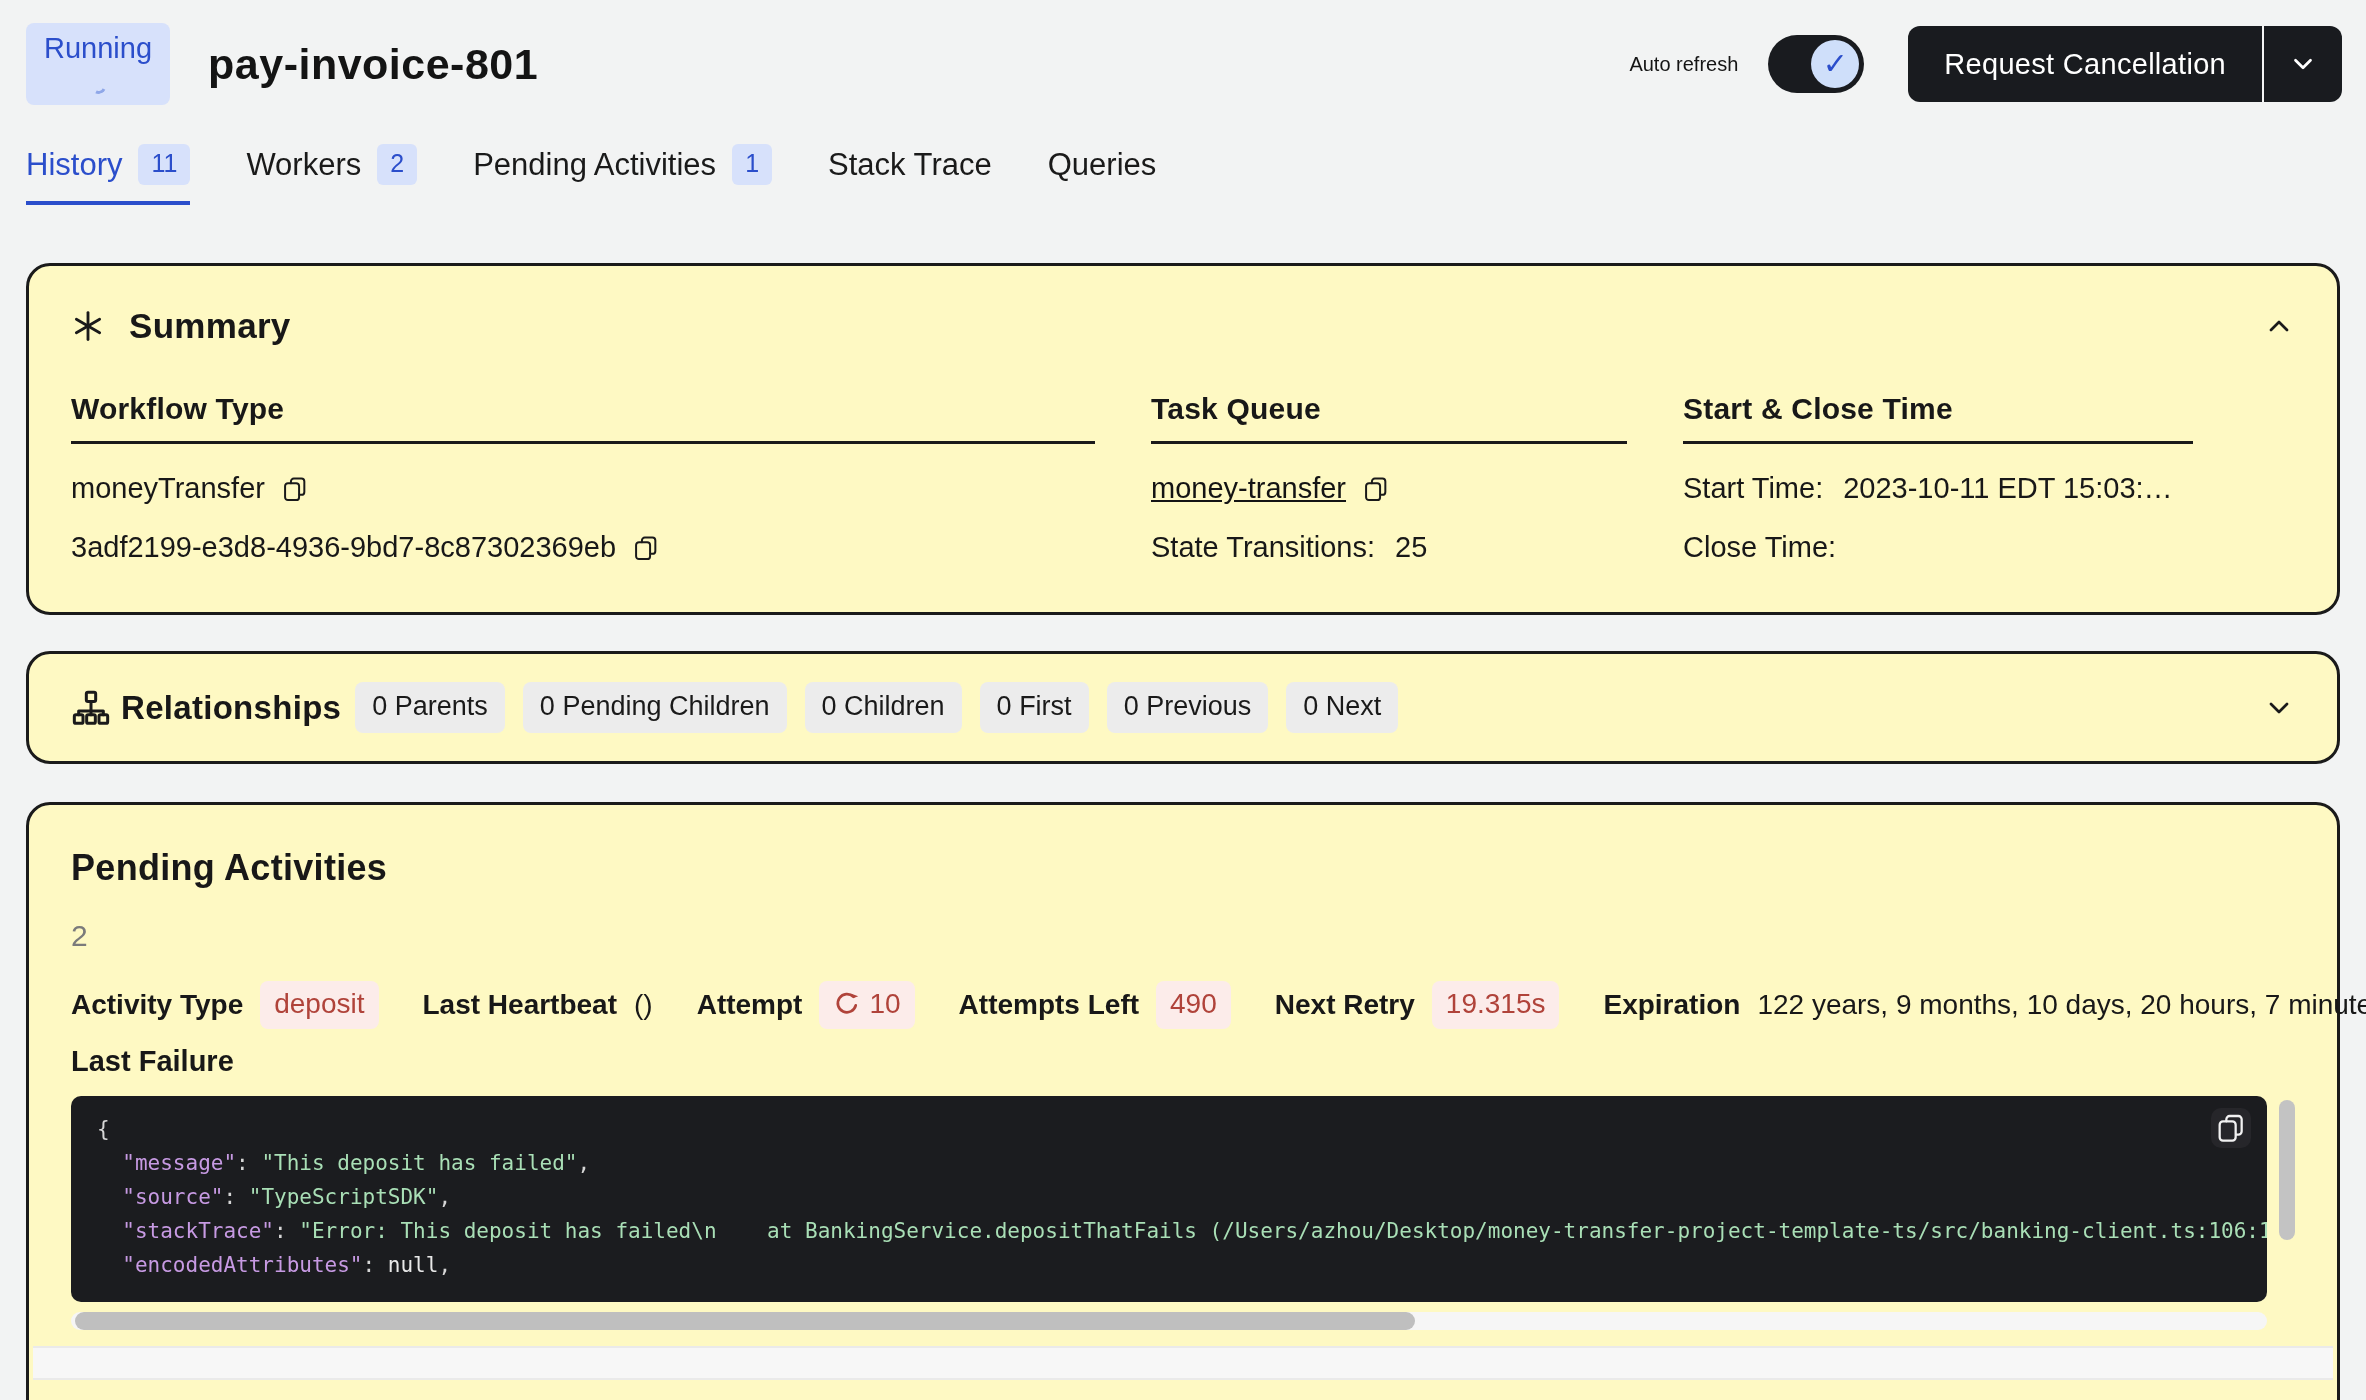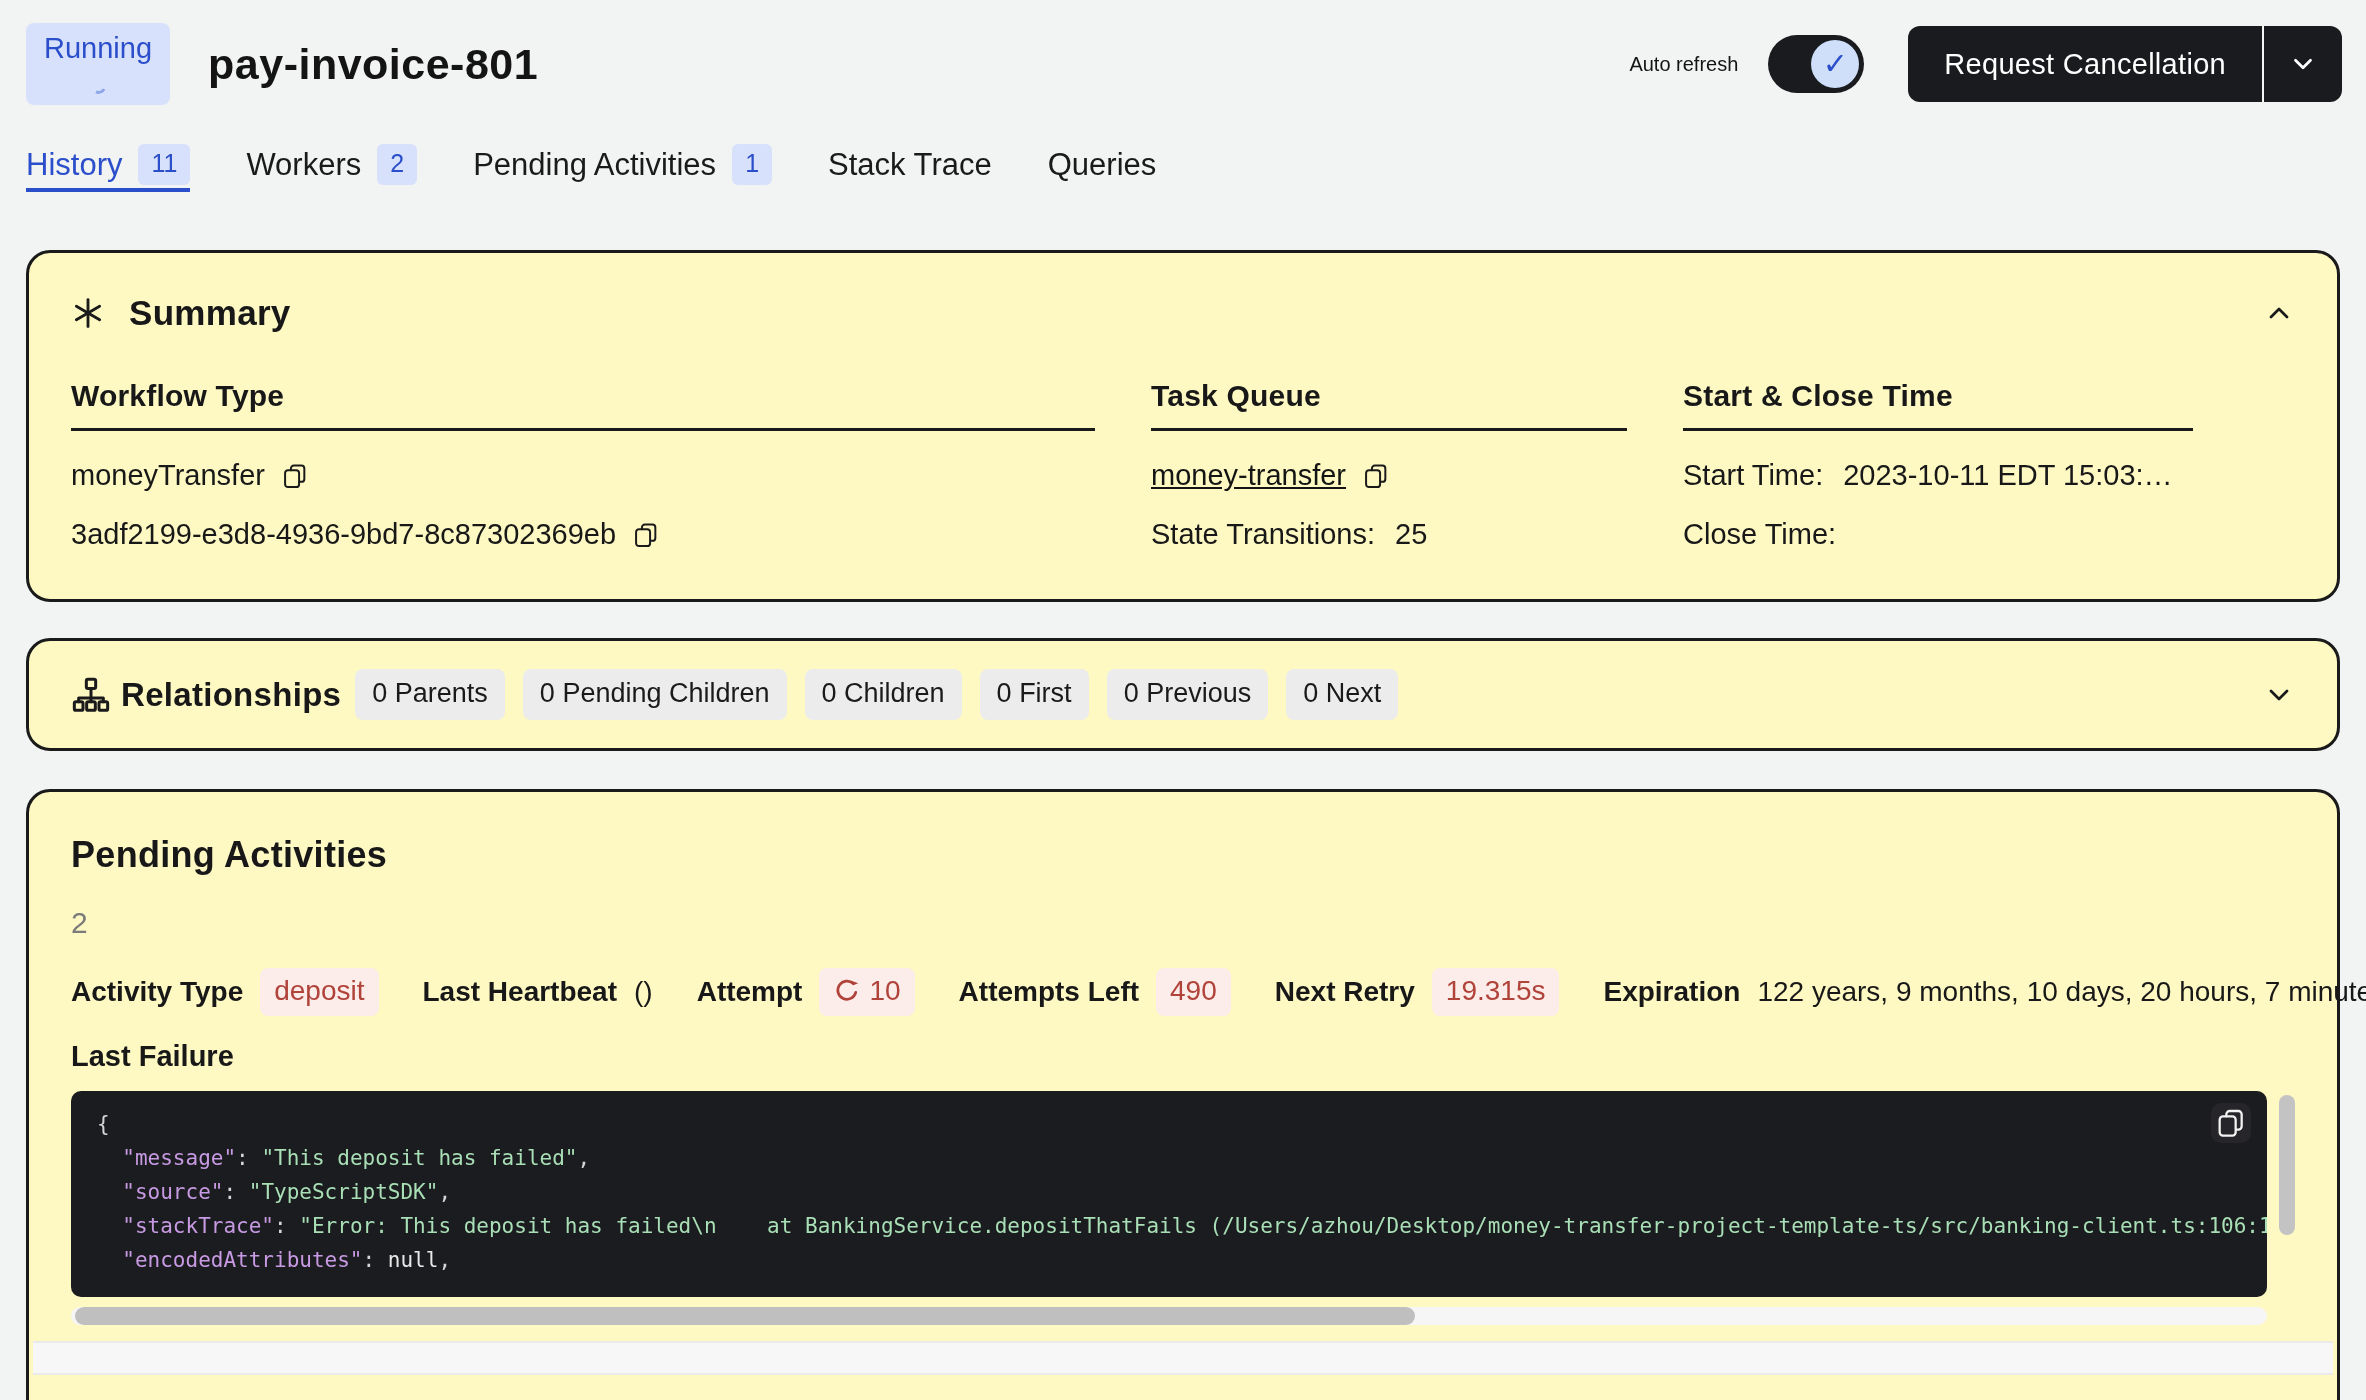--- a/index.html
+++ b/index.html
@@ -92,21 +92,21 @@
   .tabs {
     display: flex;
     gap: 56px;
     padding: 40px 26px 0 26px;
   }
   .tab {
     display: flex;
     align-items: center;
     gap: 16px;
     font-size: 31px;
-    padding-bottom: 3px;
+    padding-bottom: 16px;
     border-bottom: 4px solid transparent;
     cursor: pointer;
     color: #1a1a1a;
   }
   .tab.active { color: #2b4ecb; border-bottom-color: #2b4ecb; }
   .tab .count {
     background: #d7e1fb;
     color: #2b4ecb;
     font-size: 25px;
     padding: 5px 13px 7px 13px;
@@ -184,21 +184,21 @@
   .pill {
     background: #fcecea;
     color: #b0433a;
     border-radius: 8px;
     padding: 7px 14px 9px 14px;
     display: inline-flex;
     align-items: center;
     gap: 8px;
   }
   .retry-icon { color: #b0433a; }
-  .last-failure-label { margin-top: 24px; font-size: 29px; font-weight: 600; }
+  .last-failure-label { margin-top: 16px; font-size: 29px; font-weight: 600; }
 
   .code-wrap { margin-top: 18px; position: relative; padding-right: 28px; }
   pre.codeblock {
     background: #1b1c1f;
     border-radius: 10px;
     padding: 16px 26px 20px 26px;
     font-family: "DejaVu Sans Mono", "Liberation Mono", monospace;
     font-size: 21px;
     line-height: 34px;
     color: #e8e8e8;

